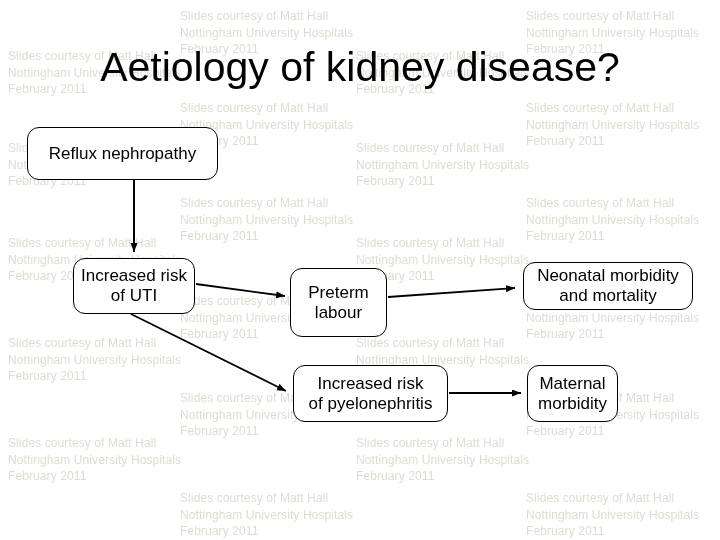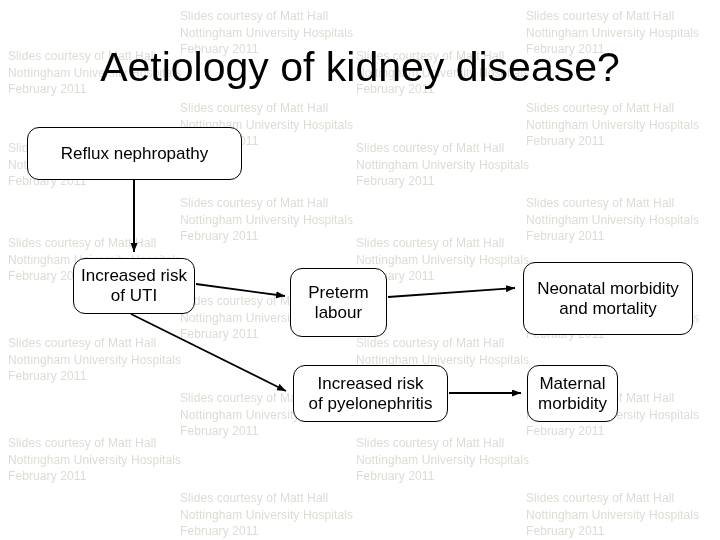--- a/index.html
+++ b/index.html
@@ -40,24 +40,24 @@
     display: flex;
     align-items: center;
     justify-content: center;
     text-align: center;
     font-size: 17px;
     line-height: 20px;
     color: #000000;
     white-space: pre-line;
     box-sizing: border-box;
   }
-  .box-reflux      { left: 27px;  top: 127px; width: 215px; height: 53px; }
+  .box-reflux      { left: 27px;  top: 127px; width: 191px; height: 53px; }
   .box-uti         { left: 73px;  top: 258px; width: 122px; height: 56px; }
   .box-preterm     { left: 290px; top: 268px; width: 97px;  height: 69px; }
-  .box-neonatal    { left: 523px; top: 262px; width: 170px; height: 73px; }
+  .box-neonatal    { left: 523px; top: 262px; width: 170px; height: 48px; }
   .box-pyelo       { left: 293px; top: 365px; width: 155px; height: 57px; }
   .box-maternal    { left: 527px; top: 365px; width: 91px;  height: 57px; }
 </style>
 </head>
 <body>
 
 <div class="slide">
 
   <div class="wm-layer">
       <div class="wm-block" style="left: 180px; top: 8px; color: rgb(223, 219, 212);">

